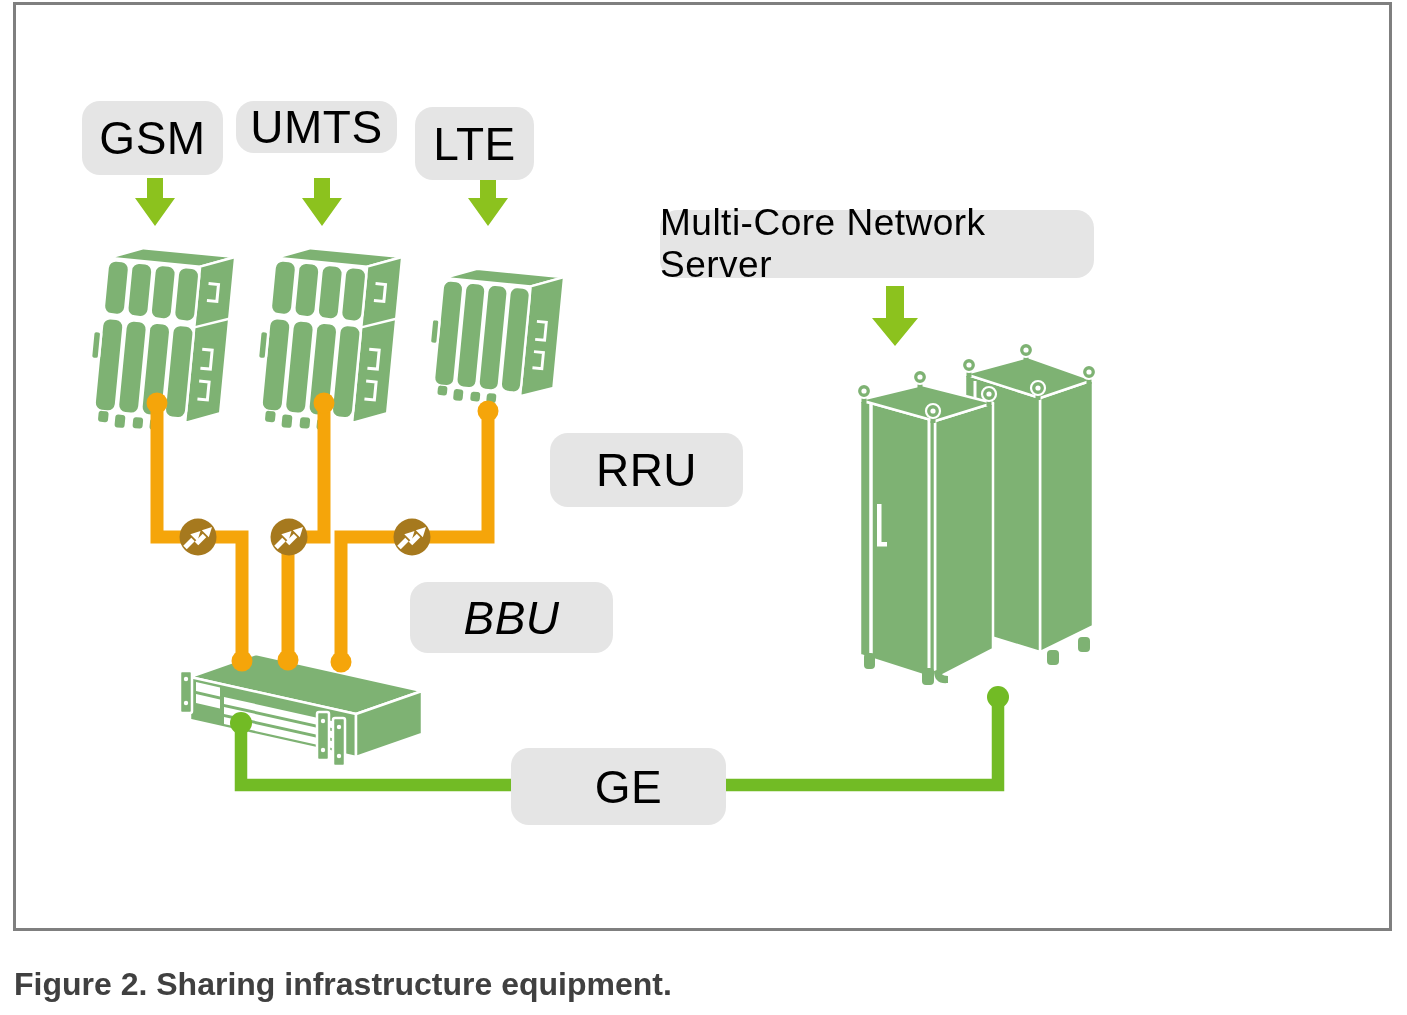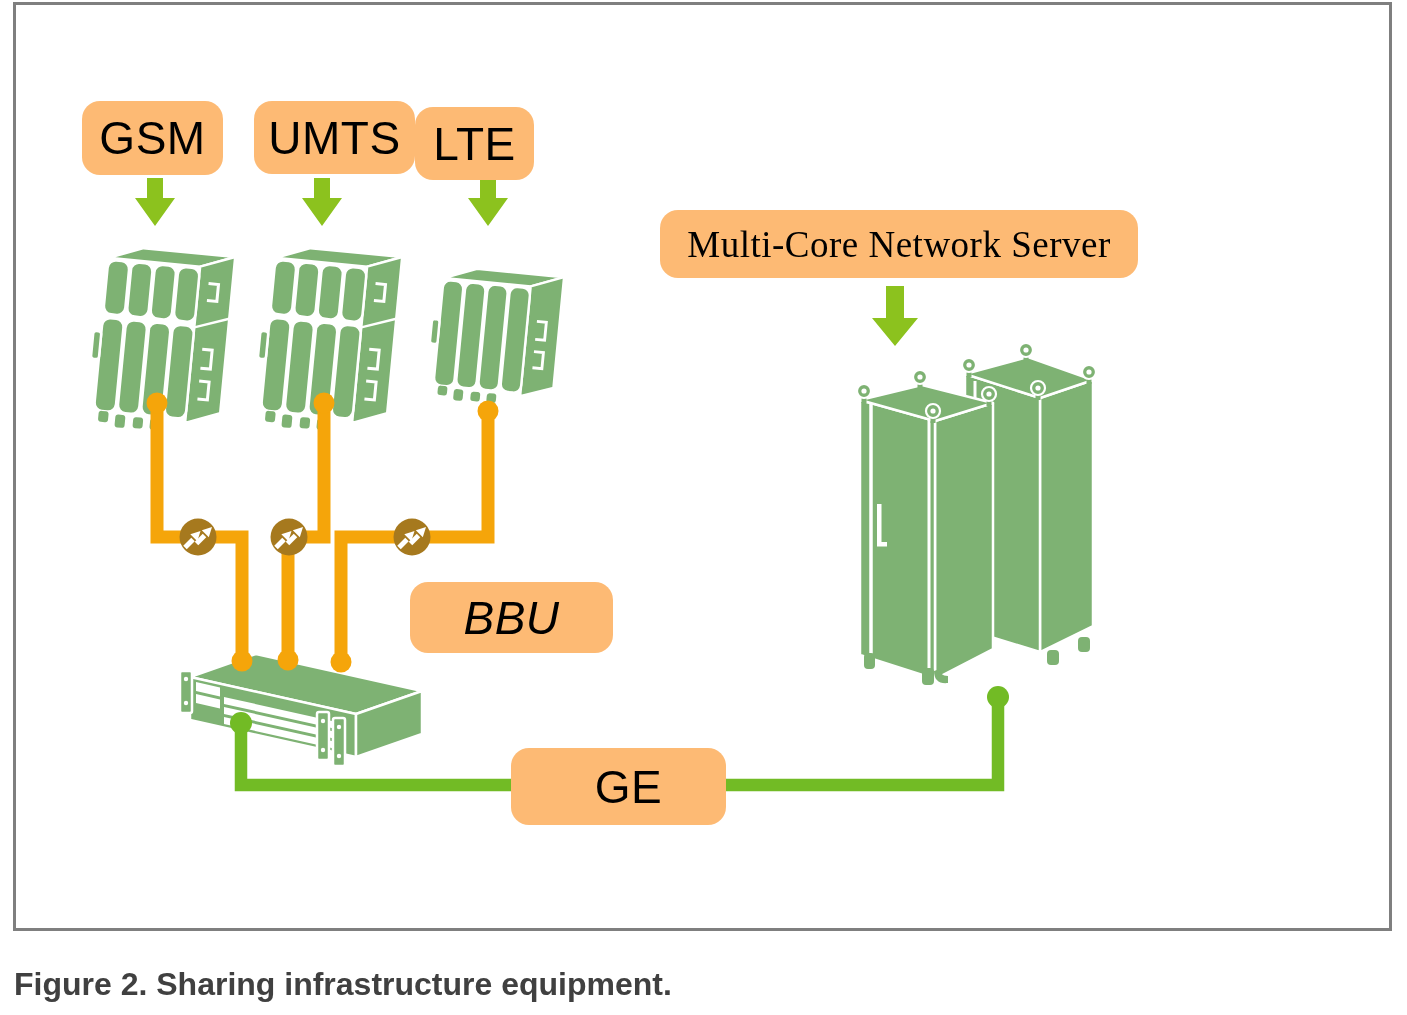--- a/index.html
+++ b/index.html
@@ -1,21 +1,21 @@
 <!DOCTYPE html>
 <html><head>
 <meta charset="utf-8">
 <style>
   html,body{margin:0;padding:0;background:#ffffff;}
   #page{position:relative;width:1407px;height:1015px;background:#ffffff;overflow:hidden;
         font-family:"Liberation Sans",sans-serif;}
   #frame{position:absolute;left:13px;top:2px;width:1379px;height:929px;
          border:3px solid #7f7f7f;box-sizing:border-box;background:#ffffff;z-index:0;}
   #canvas{position:absolute;left:0;top:0;z-index:1;}
-  .lbl{position:absolute;background:#fdba74;border-radius:18px;display:flex;
+  .lbl{position:absolute;background:#e5e5e5;border-radius:18px;display:flex;
        align-items:center;justify-content:center;color:#000;font-size:46px;
        letter-spacing:0.5px;z-index:5;}
   .lbl-server{font-size:37px;}
   #caption{position:absolute;left:14px;top:966px;font-size:32px;font-weight:bold;
            color:#404040;z-index:5;}
   
   .gf{fill:#7EB273;stroke:#ffffff;stroke-width:2.5;stroke-linejoin:round;}
   .gfn{fill:#7EB273;}
   .wl{stroke:#ffffff;fill:none;}
   .wire-o{stroke:#F5A50A;stroke-width:13;fill:none;stroke-linejoin:miter;}
@@ -172,20 +172,21 @@
       <circle class="dot-g" cx="998" cy="697" r="11"></circle>
     </g>
 
     <polygon class="arrow-g" points="147,178 163,178 163,198 175,198 155,226 135,198 147,198"></polygon>
     <polygon class="arrow-g" points="314,178 330,178 330,198 342,198 322,226 302,198 314,198"></polygon>
     <polygon class="arrow-g" points="480,178 496,178 496,198 508,198 488,226 468,198 480,198"></polygon>
     <polygon class="arrow-g" points="886,286 904,286 904,318 918,318 895,346 872,318 886,318"></polygon>
   </svg>
 
   <div class="lbl" style="left:82px;top:101px;width:141px;height:74px;">GSM</div>
-  <div class="lbl" style="left:254px;top:101px;width:161px;height:73px;">UMTS</div>
+  <div class="lbl" style="left:236px;top:101px;width:161px;height:52px;">UMTS</div>
   <div class="lbl" style="left:415px;top:107px;width:119px;height:73px;">LTE</div>
-  <div class="lbl lbl-server" style="left:660px;top:210px;width:478px;height:68px;font-family:Liberation Serif, serif;">Multi-Core Network Server</div>
+  <div class="lbl lbl-server" style="left:660px;top:210px;width:434px;height:68px;">Multi-Core Network Server</div>
+  <div class="lbl" style="left:550px;top:433px;width:193px;height:74px;">RRU</div>
   <div class="lbl" style="left:410px;top:582px;width:203px;height:71px;font-style:italic;">BBU</div>
   <div class="lbl" style="left:511px;top:748px;width:195px;height:77px;padding-left:20px;">GE</div>
 
   <div id="caption">Figure 2. Sharing infrastructure equipment.</div>
 </div>
 
 </body></html>

